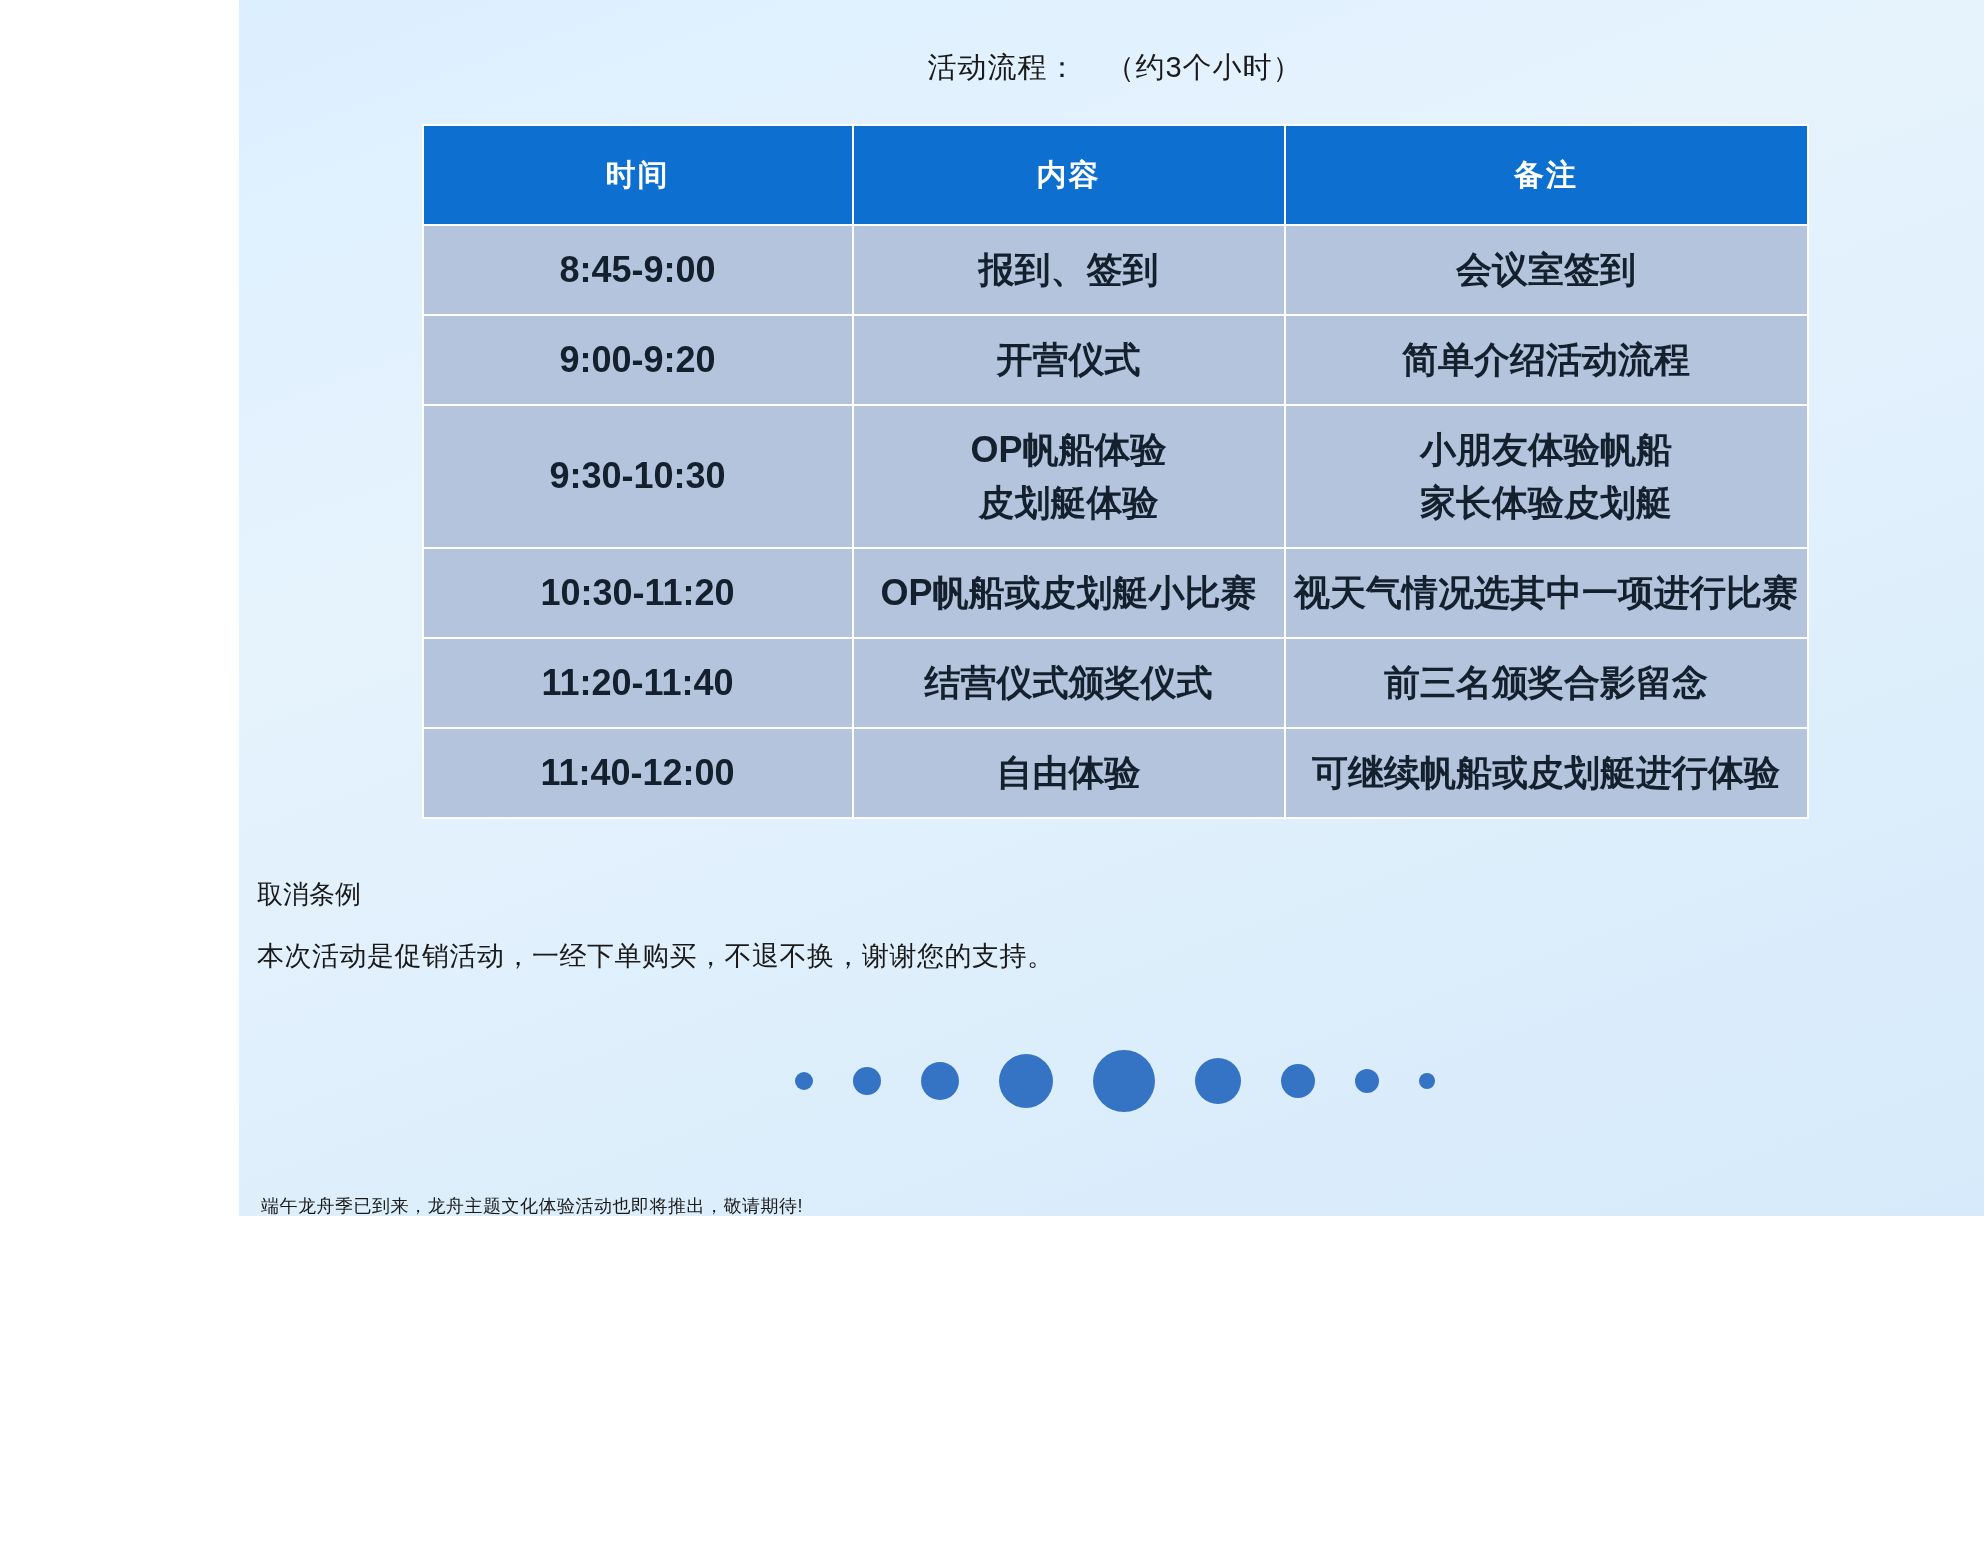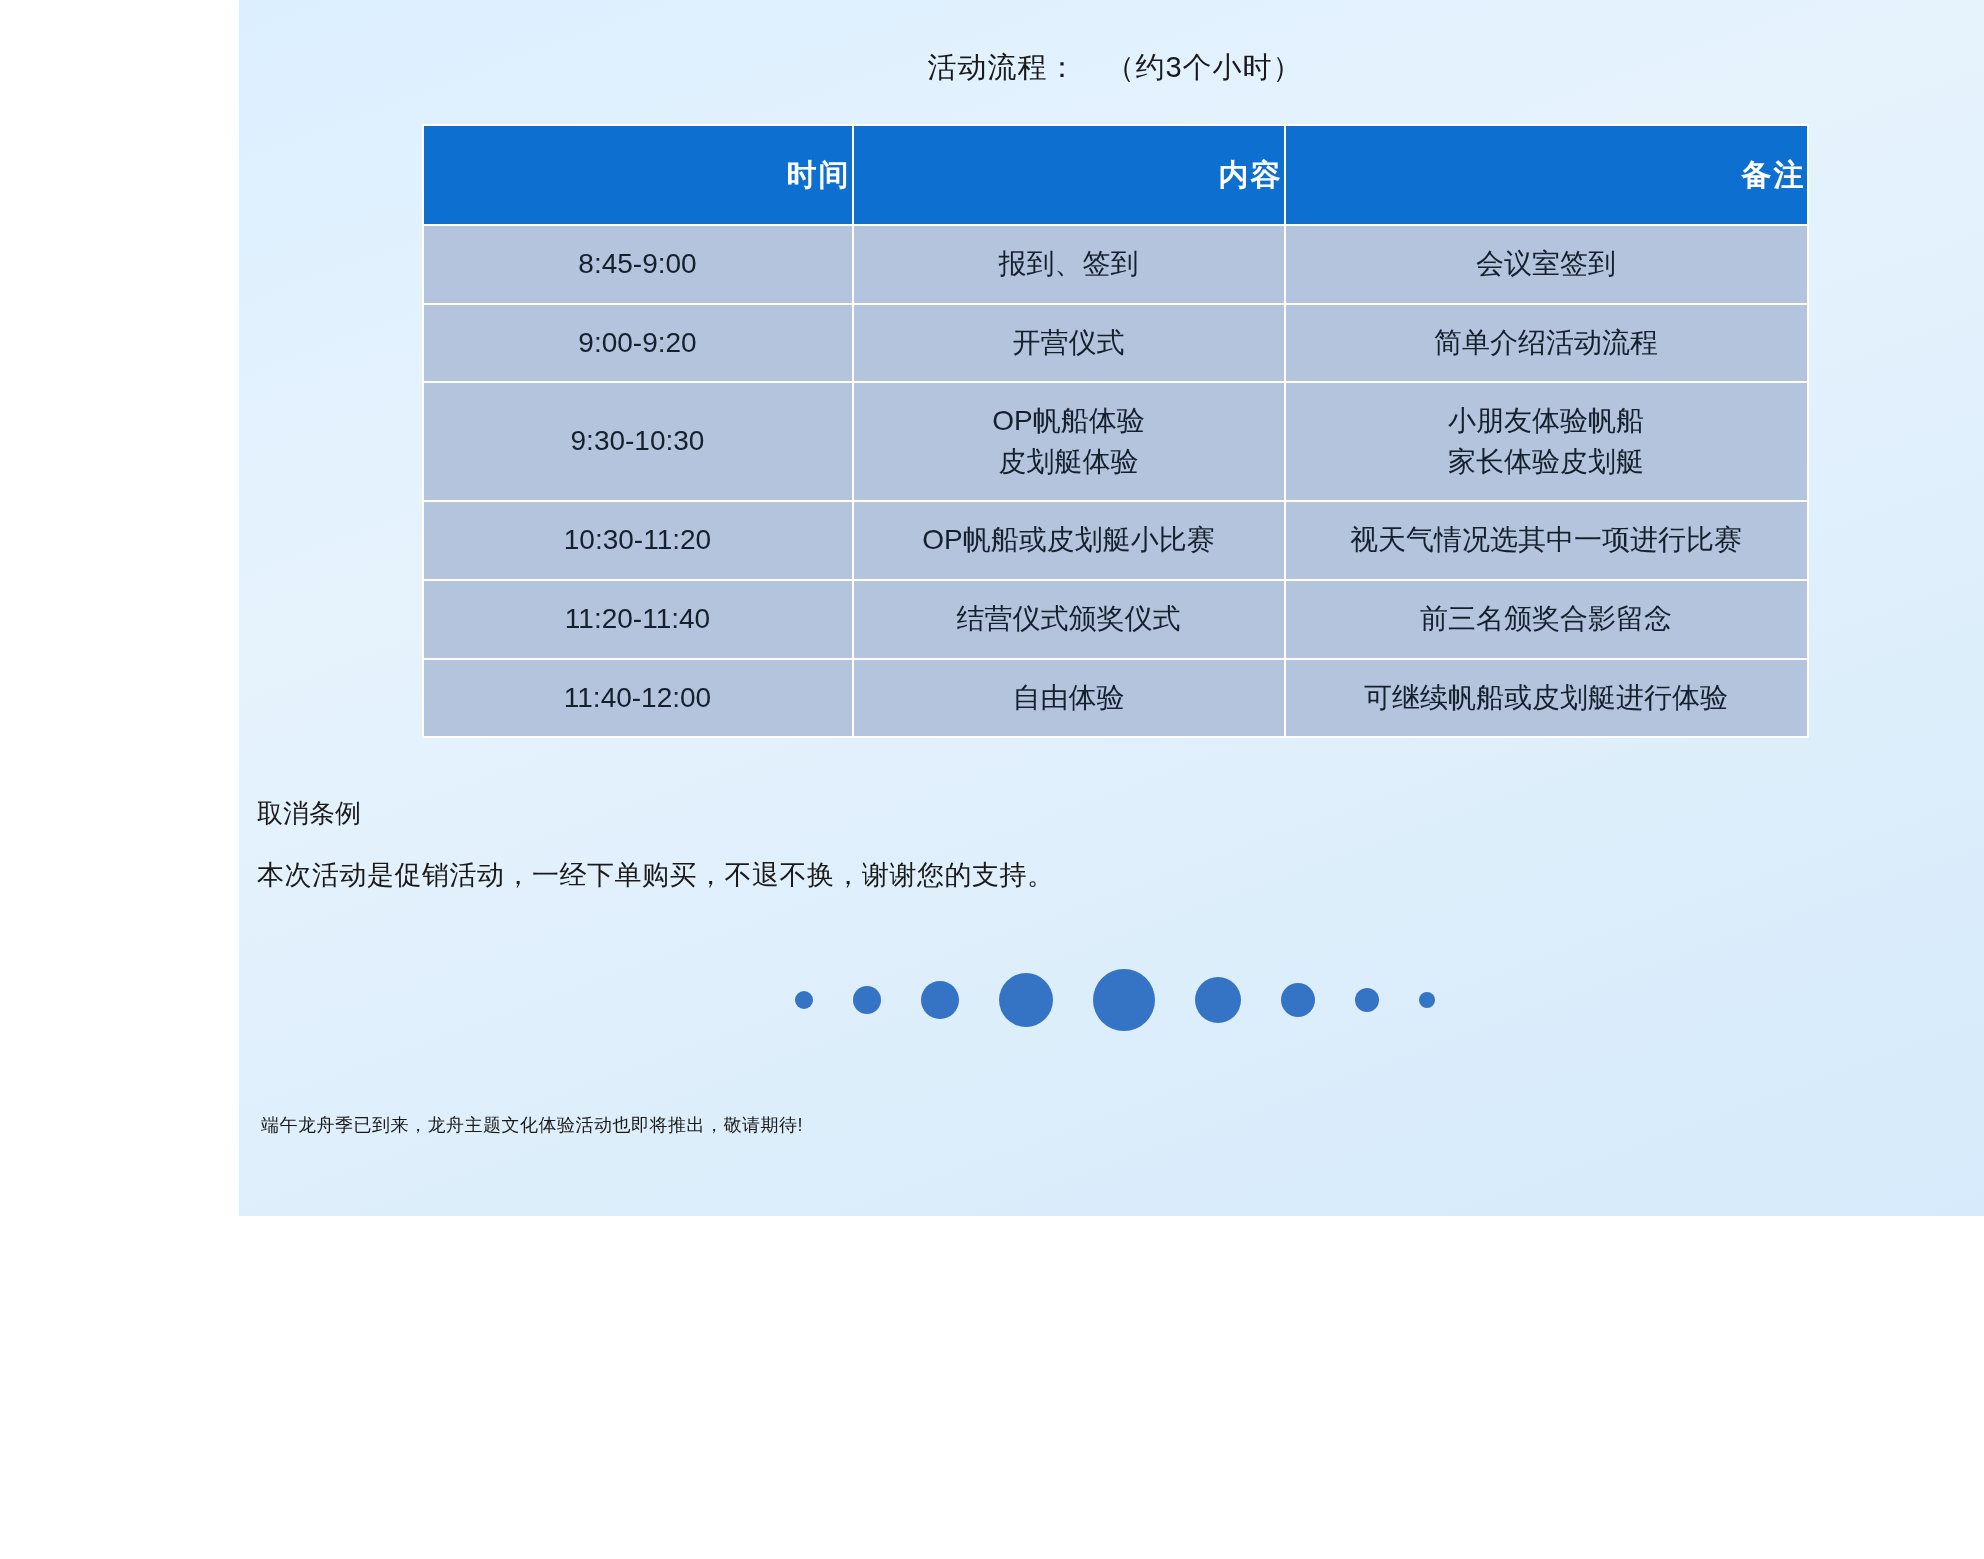--- a/index.html
+++ b/index.html
@@ -38,27 +38,26 @@
     table-layout: fixed;
   }
   table.schedule th {
     background: #0d6fd0;
     color: #ffffff;
     font-size: 30px;
     font-weight: bold;
     height: 96px;
     border: 2px solid #ffffff;
     letter-spacing: 2px;
-    text-align: right;
   }
   table.schedule td {
     background: #b4c4dd;
     color: #15202e;
-    font-size: 28px;
-    font-weight: normal;
+    font-size: 36px;
+    font-weight: bold;
     text-align: center;
     border: 2px solid #ffffff;
     padding: 18px 6px;
     line-height: 1.45;
   }
   table.schedule col.c-time { width: 430px; }
   table.schedule col.c-content { width: 432px; }
   table.schedule col.c-remark { width: 523px; }
 
   .cancel-block {

